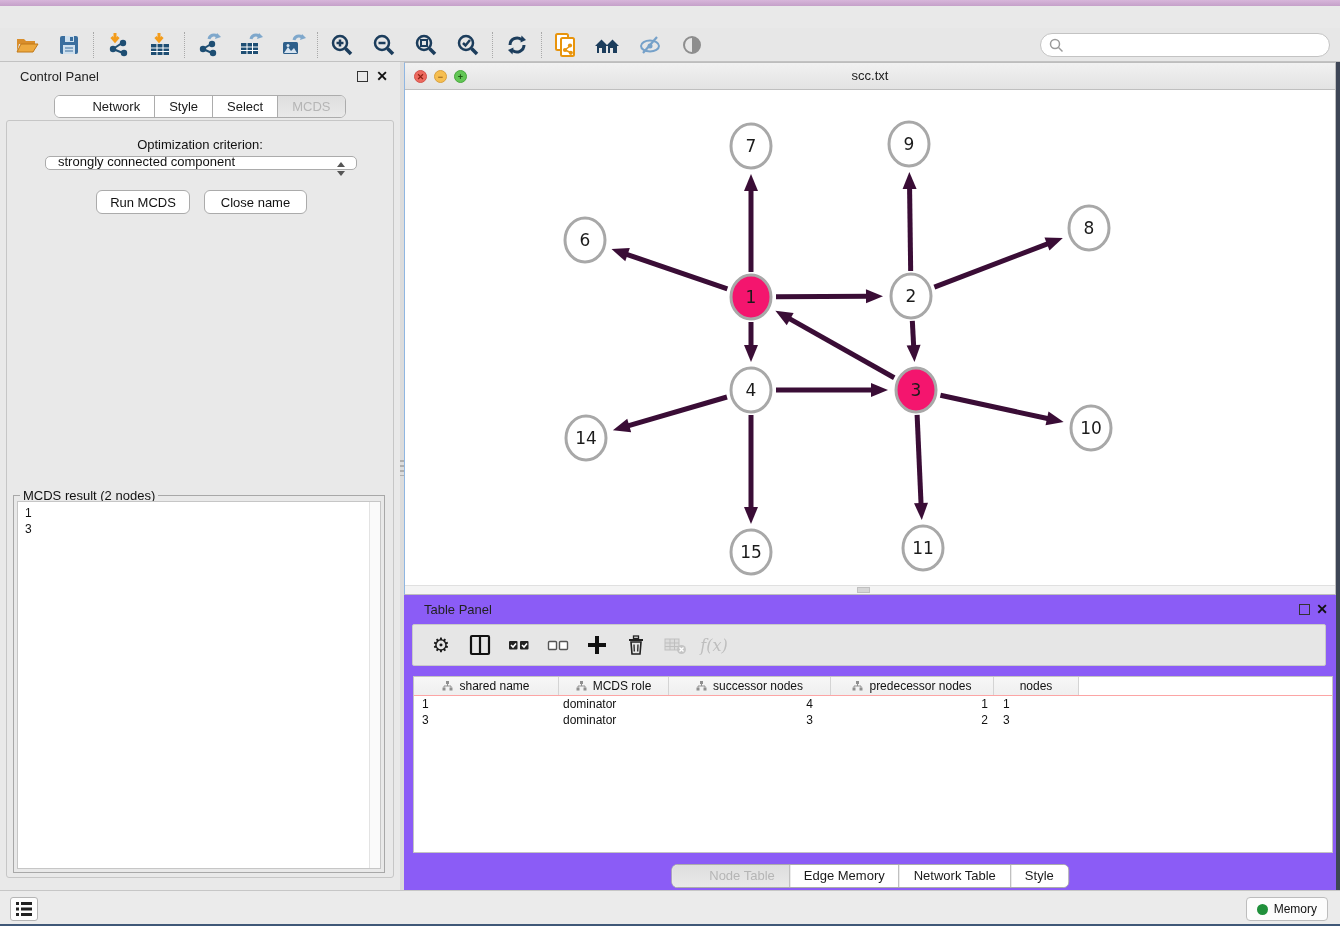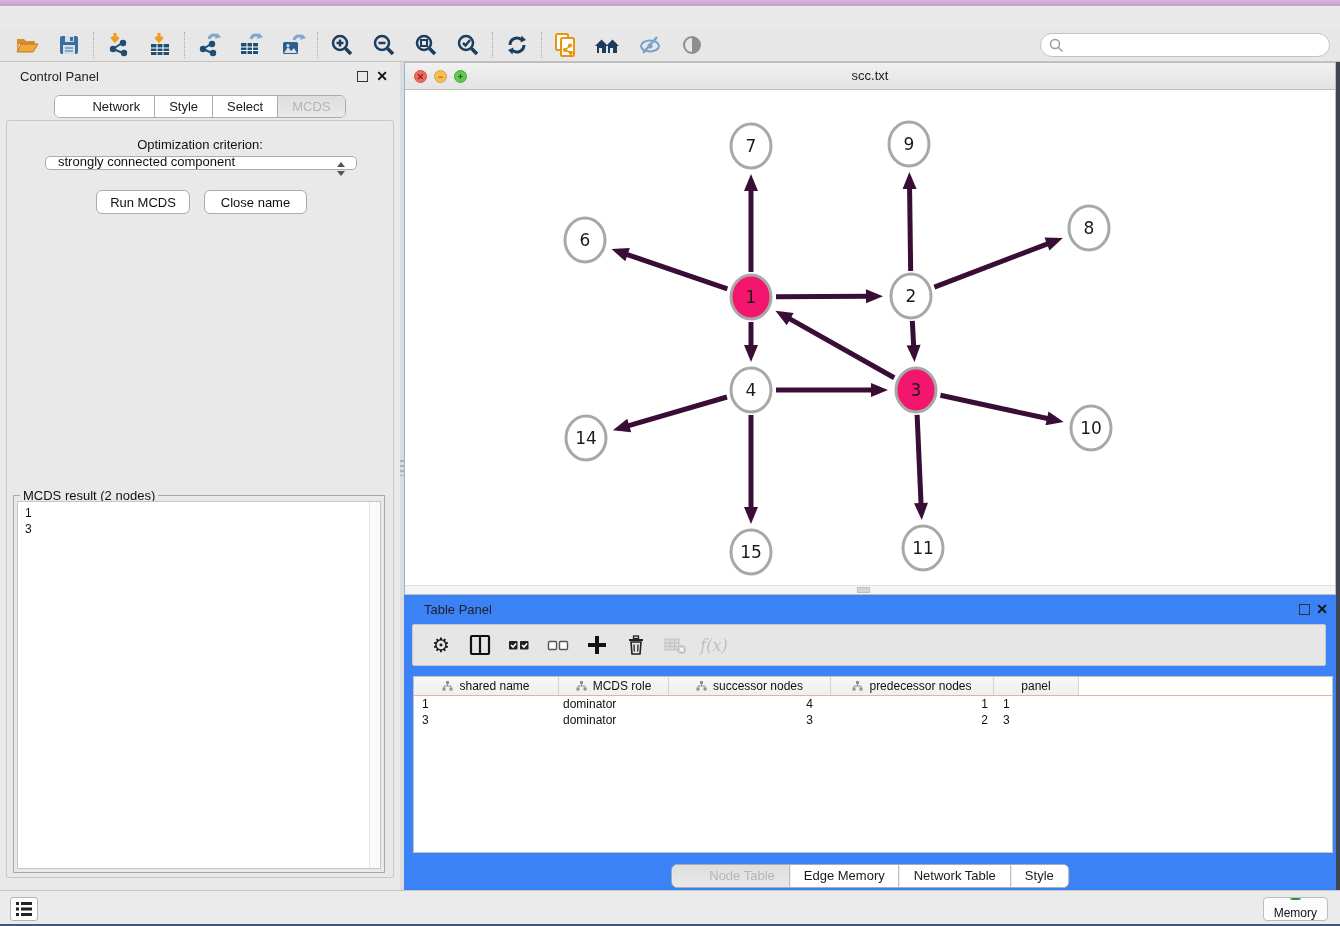--- a/index.html
+++ b/index.html
@@ -85,21 +85,21 @@
   .dot-close { left:9px;  background:#ED6A5F; border:1px solid #D3524A; color:#8F1F14; }
   .dot-min   { left:29px; background:#F6BE50; border:1px solid #D9A13D; color:#95611A; }
   .dot-zoom  { left:49px; background:#62C655; border:1px solid #47A83C; color:#1E5B14; }
   .net-canvas { position:relative; width:930px; height:495px; background:#FFF; }
   .net-bottom { position:relative; height:9px; background:#F4F4F4; border-top:1px solid #E0E0E0; }
   .h-grip { position:absolute; left:452px; top:1px; width:13px; height:6px;
             background:#D6D6D6; border:1px solid #C0C0C0; }
   .dark-edge { position:absolute; left:1336px; top:62px; width:4px; height:828px; background:#3E4656; }
 
   
-  .table-panel { position:absolute; left:404px; top:595px; width:932px; height:295px; background:#3b82f6; }
+  .table-panel { position:absolute; left:404px; top:595px; width:932px; height:295px; background:#8b5cf6; }
   .tp-float { right:26px; } .tp-close { right:8px; }
   .tp-toolbar { position:absolute; left:8px; right:10px; top:29px; height:42px;
                 background:#E6E6E6; border:1px solid #C9C9C9; border-radius:2px;
                 display:flex; align-items:center; gap:15px; padding-left:16px; }
   .tp-icon { display:flex; align-items:center; justify-content:center; width:24px; height:24px; }
   .gear-glyph { font-size:20px; color:#1A1A1A; line-height:22px; }
   .fx-label { font-family:"DejaVu Serif", serif; font-style:italic; font-size:16px; color:#BEBEBE; }
 
   .tbl { position:absolute; left:9px; top:81px; width:920px; height:177px;
          background:#FFF; border:1px solid #C4C4C4; }
@@ -113,21 +113,21 @@
   .tp-tabs { position:absolute; left:50%; transform:translateX(-50%); top:269px; }
   .tp-tabs .tab { line-height:22px; }
 
   
   .status-bar { position:absolute; left:0; top:890px; width:1340px; height:36px;
                 background:#EBEBEB; border-top:1px solid #C6C6C6; }
   .list-btn { position:absolute; left:10px; top:6px; width:28px; height:24px; background:#FDFDFD;
               border:1px solid #B5B5B5; border-radius:3px; display:flex; align-items:center; justify-content:center; }
   .memory-btn { position:absolute; right:12px; top:6px; height:24px; padding:0 10px;
                 background:#FCFCFC; border:1px solid #BDBDBD; border-radius:4px;
-                display:flex; align-items:center; gap:6px; font-size:12px; color:#111;flex-direction:column; }
+                display:flex; align-items:center; gap:6px; font-size:12px; color:#111; }
   .mem-dot { width:11px; height:11px; border-radius:50%; background:#1F8F3A; }
 </style>
 </head>
 <body>
 
 <div id="app">
 
   <div class="top-strip"></div>
 
   <div class="toolbar">
@@ -523,21 +523,21 @@
           <div class="th" style="width: 163px;">
             <svg width="11" height="10" viewBox="0 0 11 10">
               <rect x="4" y="0" width="3" height="3" fill="#8F8F8F"></rect>
               <rect x="0.5" y="6.5" width="3" height="3" fill="#8F8F8F"></rect>
               <rect x="7.5" y="6.5" width="3" height="3" fill="#8F8F8F"></rect>
               <path d="M5.5 3v2M2 6.5V5h7v1.5" stroke="#8F8F8F" fill="none"></path>
             </svg>
             <span>predecessor nodes</span>
           </div>
           <div class="th" style="width: 85px;">
-            <span>panel</span>
+            <span>nodes</span>
           </div>
           <div class="th-filler"></div>
         </div>
       <div id="tbl-body">
           <div class="tr">
             <div class="td" style="width: 145px; text-align: left; padding-left: 8px;">1</div>
             <div class="td" style="width: 110px; text-align: left; padding-left: 4px;">dominator</div>
             <div class="td" style="width: 162px; text-align: right; padding-right: 18px;">4</div>
             <div class="td" style="width: 163px; text-align: right; padding-right: 6px;">1</div>
             <div class="td" style="width: 85px; text-align: left; padding-left: 9px;">1</div>

